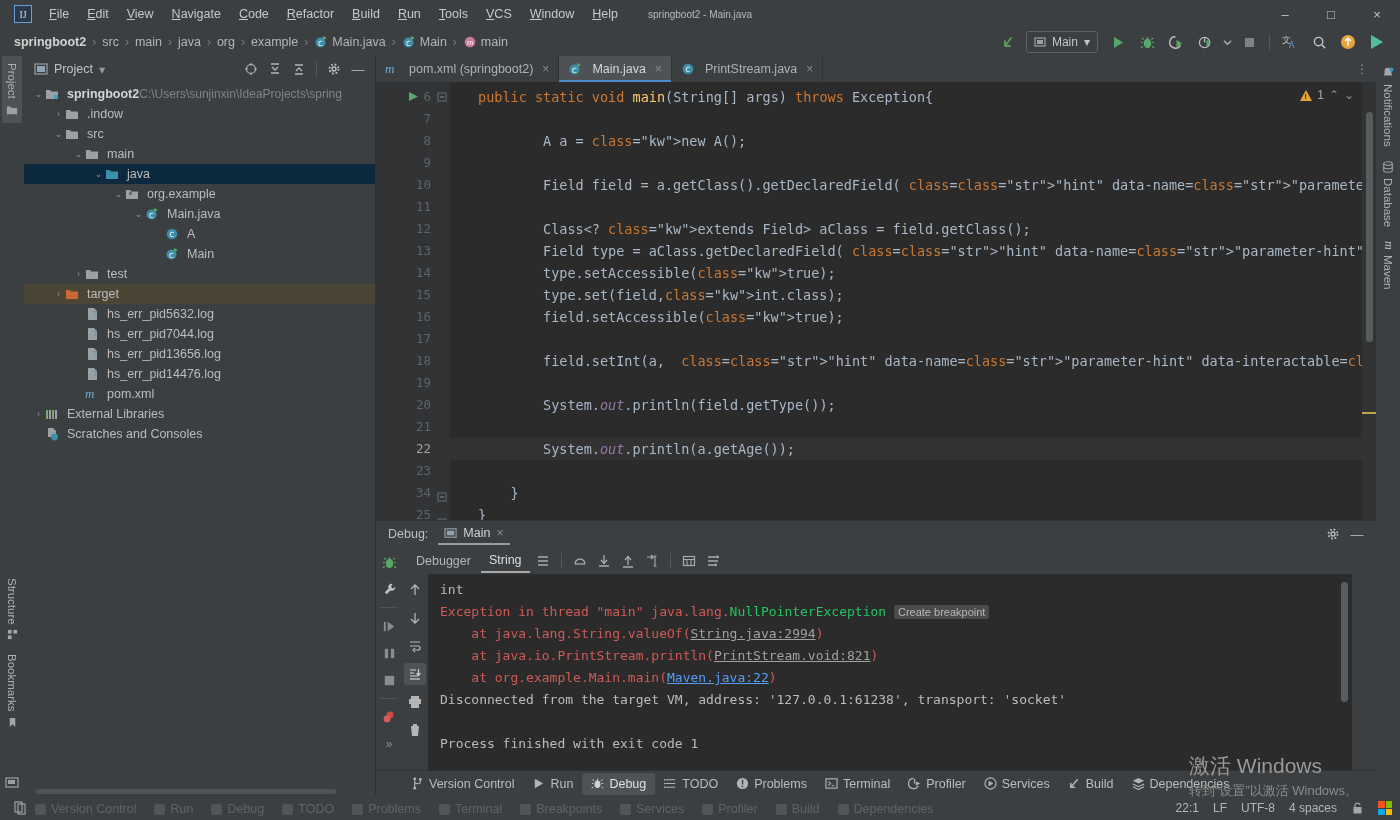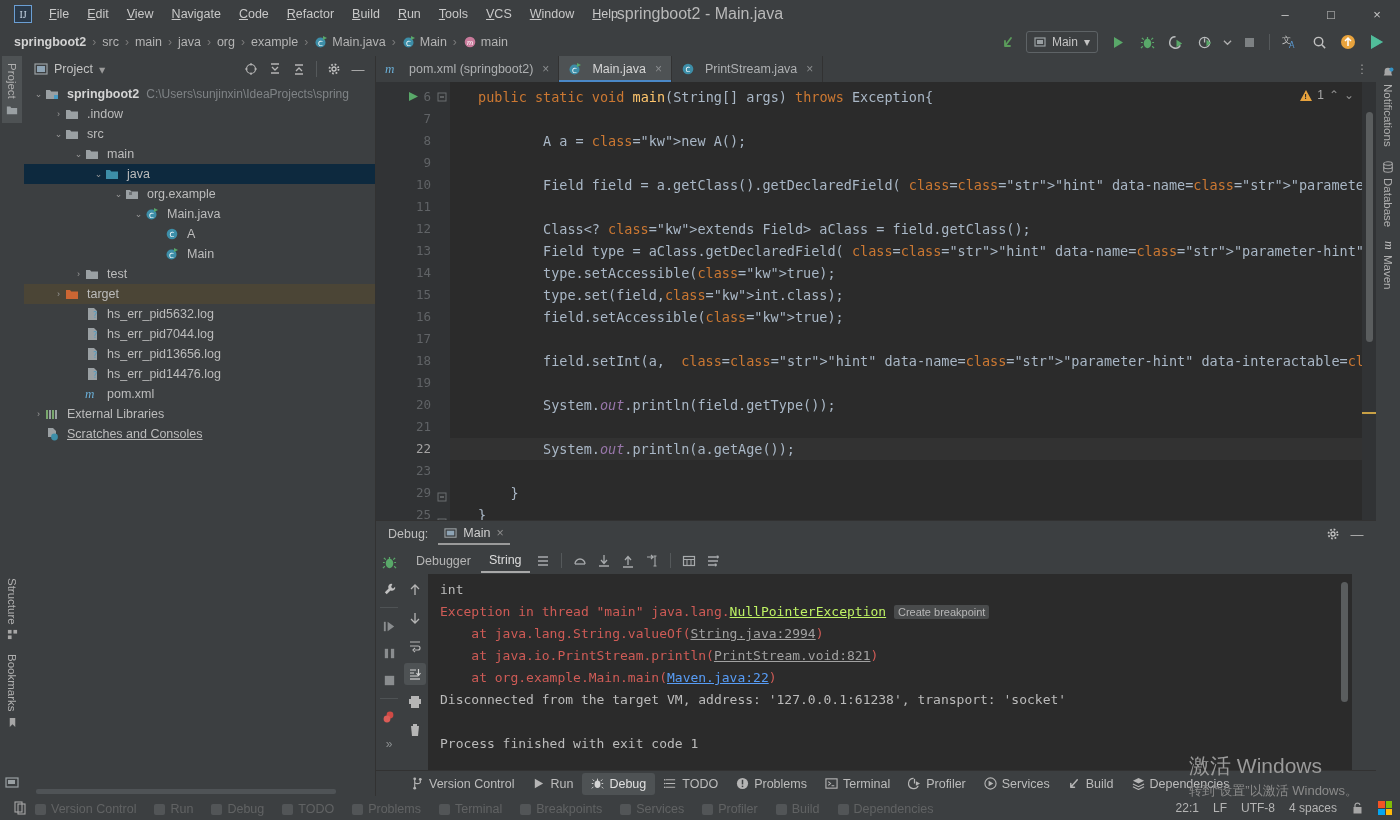--- a/index.html
+++ b/index.html
@@ -24,21 +24,21 @@
     color: #c9d8e8; font-size: 10px; display: flex; align-items: center; justify-content: center;
     font-family: "Liberation Serif", serif;
   }
   .menu { display: flex; align-items: center; gap: 0px; }
   .menu-item {
     padding: 4px 9px; font-size: 12.5px; color: #c8c8c8; cursor: default; white-space: nowrap;
   }
   .menu-item u { text-decoration: underline; }
   .win-title {
     position: absolute; left: 0; right: 0; text-align: center;
-    font-size: 16px; color: #b9b9b9; pointer-events: none;
+    font-size: 10px; color: #b9b9b9; pointer-events: none;
   }
   .win-btns { margin-left: auto; display: flex; height: 28px; z-index: 3; }
   .win-btn { width: 46px; display: flex; align-items: center; justify-content: center; color: #c6c6c6; font-size: 13px; }
 
   
   .navbar {
     height: 28px; flex: 0 0 28px; background: #3c3f41; display: flex; align-items: center;
     padding-left: 14px; position: relative;
   }
   .crumb { display: flex; align-items: center; font-size: 12.5px; color: #b4b4b4; }
@@ -73,21 +73,21 @@
   .pane-title { font-size: 12.5px; color: #c2c2c2; display: flex; align-items: center; gap: 6px; }
   .pane-head-btns { margin-left: auto; display: flex; align-items: center; gap: 2px; }
   .phb { width: 22px; height: 22px; display: flex; align-items: center; justify-content: center; border-radius: 3px; }
   .tree { flex: 1 1 auto; overflow: hidden; padding-top: 2px; position: relative; }
   .row { height: 20px; display: flex; align-items: center; font-size: 12.5px; color: #bcbcbc; white-space: nowrap; }
   .row.sel { background: #0d293e; }
   .row.sel-dim { background: #4b4536; }
   .arrow { width: 13px; text-align: center; color: #9a9a9a; font-size: 9px; flex: 0 0 13px; }
   .row .nm { margin-left: 4px; }
   .row .nm.b { font-weight: bold; color: #d4d4d4; }
-  .path { color: #7f8386; margin-left: 7px; font-size: 12px; }
+  .path { color: #7f8386; font-size: 12px; }
   .hsplit { height: 9px; background: #3c3f41; display: flex; align-items: center; padding: 0 12px; }
   .hsplit .bar { height: 5px; background: #4f5356; border-radius: 2px; width: 300px; }
 
   
   .editor-col { flex: 1 1 auto; display: flex; flex-direction: column; min-width: 0; }
   .tabs { height: 26px; flex: 0 0 26px; background: #3c3f41; display: flex; align-items: stretch; position: relative; }
   .tab { display: flex; align-items: center; gap: 6px; padding: 0 9px; font-size: 12.5px; color: #aeb0b2; border-right: 1px solid #323232; position: relative; }
   .tab.active { background: #4e5254; color: #d6d6d6; }
   .tab.active:after { content: ""; position: absolute; left: 0; right: 0; bottom: 0; height: 2px; background: #4a88c7; }
   .tab .x { color: #8a8d8f; font-size: 12px; margin-left: 3px; }
@@ -128,21 +128,21 @@
   .dbtn { width: 22px; height: 22px; display: flex; align-items: center; justify-content: center; border-radius: 3px; }
   .dbtn.on { background: #4e5254; }
   .console-wrap { flex: 1 1 auto; display: flex; min-height: 0; }
   .console-rail { width: 26px; flex: 0 0 26px; background: #3c3f41; display: flex; flex-direction: column; align-items: center; padding-top: 5px; gap: 6px; }
   .console {
     flex: 1 1 auto; background: #2b2b2b; position: relative; overflow: hidden;
     font-family: "DejaVu Sans Mono", monospace; font-size: 13px; padding: 5px 0 0 12px;
   }
   .cl { height: 22px; line-height: 22px; white-space: pre; color: #bbbbbb; }
   .err { color: #cf5b56; }
-  .lnk { color: #bef264; text-decoration: underline; }
+  .lnk { color: #22c55e; }
   .lnk-b { color: #589df6; text-decoration: underline; }
   .grey-lnk { color: #a1a1a1; text-decoration: underline; margin-top: 48px; }
   .cbp { background: #494b4c; color: #b7b7b7; font-size: 11px; padding: 1px 4px; border-radius: 2px; font-family: "Liberation Sans", sans-serif; }
   .console-scroll { position: absolute; right: 4px; width: 7px; background: #5a5d5e; border-radius: 4px; }
   .console-rt { width: 24px; flex: 0 0 24px; background: #3c3f41; }
 
   
   .bottombar { height: 26px; flex: 0 0 26px; background: #3c3f41; display: flex; align-items: center; padding-left: 26px; gap: 0px; border-top: 1px solid #323232; }
   .bb-item { display: flex; align-items: center; gap: 5px; font-size: 12.5px; color: #bcbcbc; padding: 4px 9px; border-radius: 3px; }
   .bb-item.active { background: #4e5254; color: #e0e0e0; }
@@ -526,21 +526,21 @@
           <div class="row" style="padding-left: 8px;">
             <span class="arrow">›</span>
             <svg class="ci" viewBox="0 0 14 14">
               <rect x="1" y="3" width="2" height="9" fill="#7aa86e"></rect>
               <rect x="4" y="3" width="2" height="9" fill="#9aa0a3"></rect>
               <rect x="7" y="3" width="2" height="9" fill="#7aa86e"></rect>
               <rect x="10" y="3" width="2" height="9" fill="#9aa0a3"></rect>
             </svg>
             <span class="nm">External Libraries</span>
           </div>
-          <div class="row" style="padding-left: 8px; text-decoration: underline;">
+          <div class="row" style="padding-left: 8px;">
             <span class="arrow"></span>
             <svg class="ci" viewBox="0 0 14 14">
               <path d="M3 1 h5 l3 3 v6 H3Z" fill="#9aa0a3"></path>
               <circle cx="9.5" cy="10" r="3.4" fill="#3d8ea8"></circle>
             </svg>
             <span class="nm">Scratches and Consoles</span>
           </div>
         </div>
       <div class="hsplit">
           <div class="bar"></div>
@@ -587,21 +587,21 @@
             <div class="ln">14</div>
             <div class="ln">15</div>
             <div class="ln">16</div>
             <div class="ln">17</div>
             <div class="ln">18</div>
             <div class="ln">19</div>
             <div class="ln">20</div>
             <div class="ln">21</div>
             <div class="ln cur">22</div>
             <div class="ln">23</div>
-            <div class="ln">29</div>
+            <div class="ln">34</div>
             <div class="ln">25</div>
             <div style="position: absolute; left: 32px; top: 9px;">
               <svg width="11" height="11" viewBox="0 0 11 11">
                 <path d="M1 1 L10 5.5 L1 10 Z" fill="#59a869"></path>
               </svg>
             </div>
           </div>
         <div class="fold-col" id="fold-col">
             <div style="height: 22px; position: relative;">
               <svg width="12" height="14" viewBox="0 0 12 14" style="margin-top:4px">

